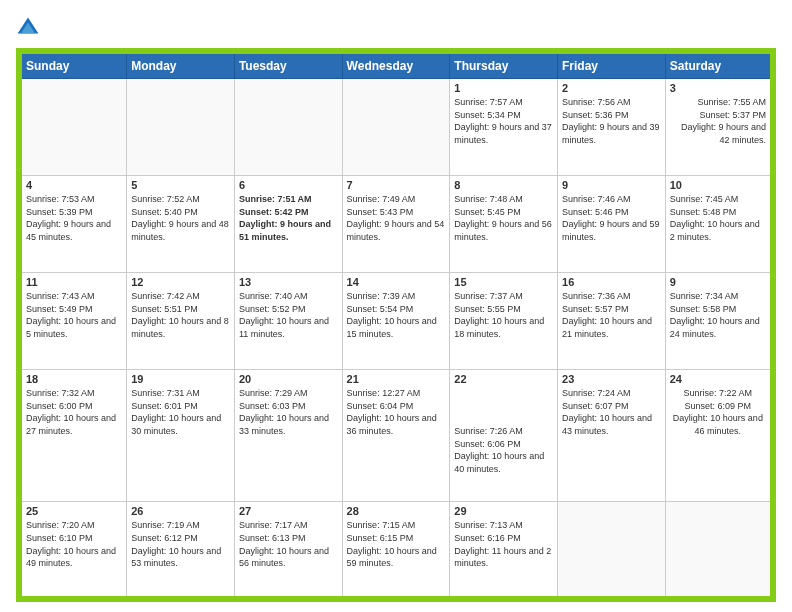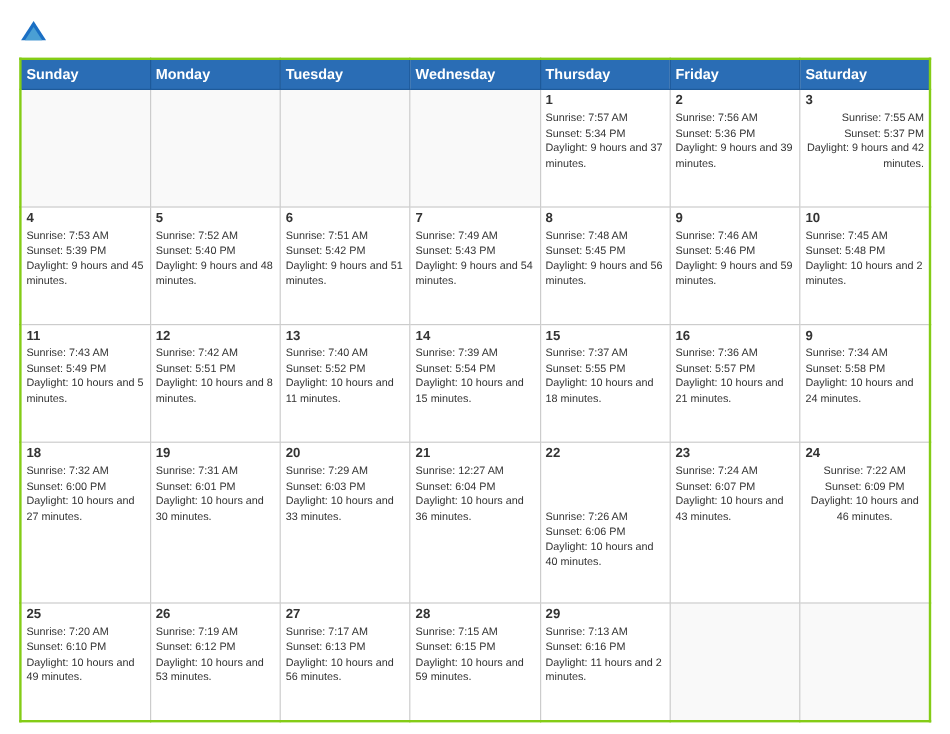--- a/index.html
+++ b/index.html
@@ -50,21 +50,21 @@
       color: #333;
       line-height: 1.1;
     }
     .location-title {
       font-size: 14px;
       color: #333;
       font-weight: normal;
     }
     .calendar {
       flex: 1;
-      border: 2px solid #84cc16;
+      border: 6px solid #84cc16;
       border-collapse: collapse;
       width: 100%;
       table-layout: fixed;
     }
     .calendar th {
       background: #2a6db5;
       color: #fff;
       font-size: 12px;
       font-weight: bold;
       padding: 5px 4px;
@@ -164,21 +164,21 @@
 Daylight: 9 hours and 45 minutes.</div>
           </td>
           <td>
             <span class="day-num">5</span>
             <div class="day-info" style="white-space: pre-line;">Sunrise: 7:52 AM
 Sunset: 5:40 PM
 Daylight: 9 hours and 48 minutes.</div>
           </td>
           <td>
             <span class="day-num">6</span>
-            <div class="day-info" style="white-space: pre-line;">Sunrise: 7:51 AM
+            <div class="day-info" style="white-space: pre-line; font-weight: bold;">Sunrise: 7:51 AM
 Sunset: 5:42 PM
 Daylight: 9 hours and 51 minutes.</div>
           </td>
           <td>
             <span class="day-num">7</span>
             <div class="day-info" style="white-space: pre-line;">Sunrise: 7:49 AM
 Sunset: 5:43 PM
 Daylight: 9 hours and 54 minutes.</div>
           </td>
           <td>

